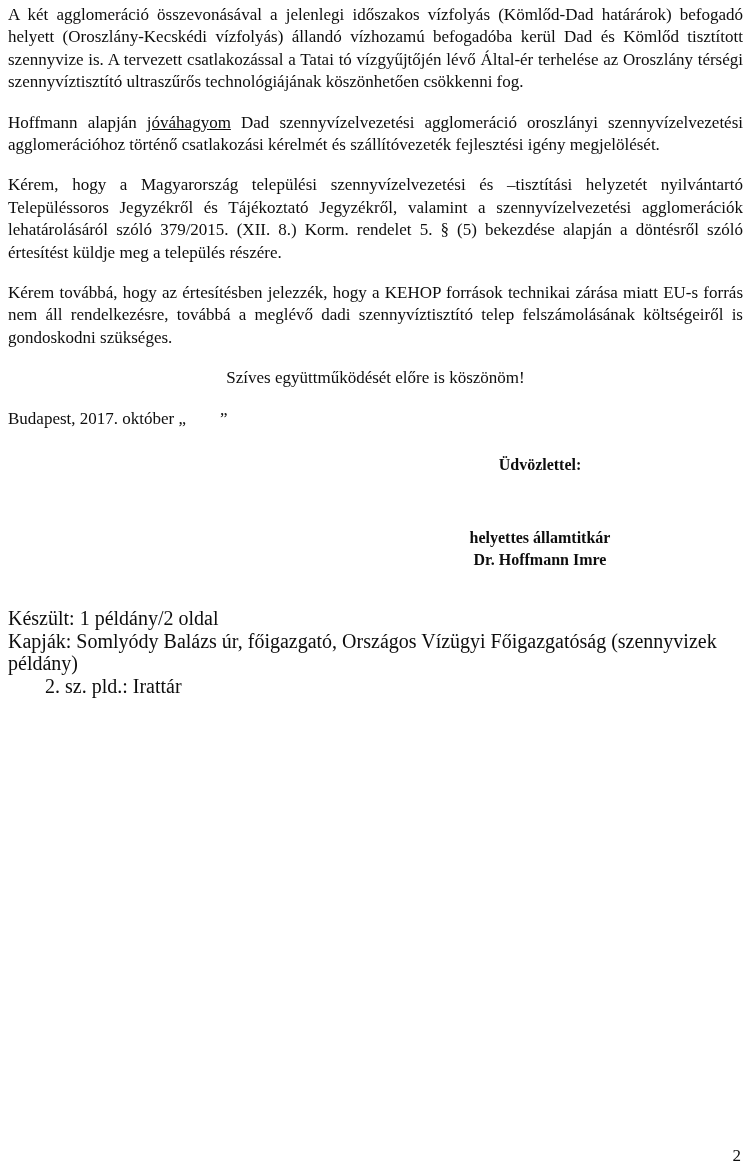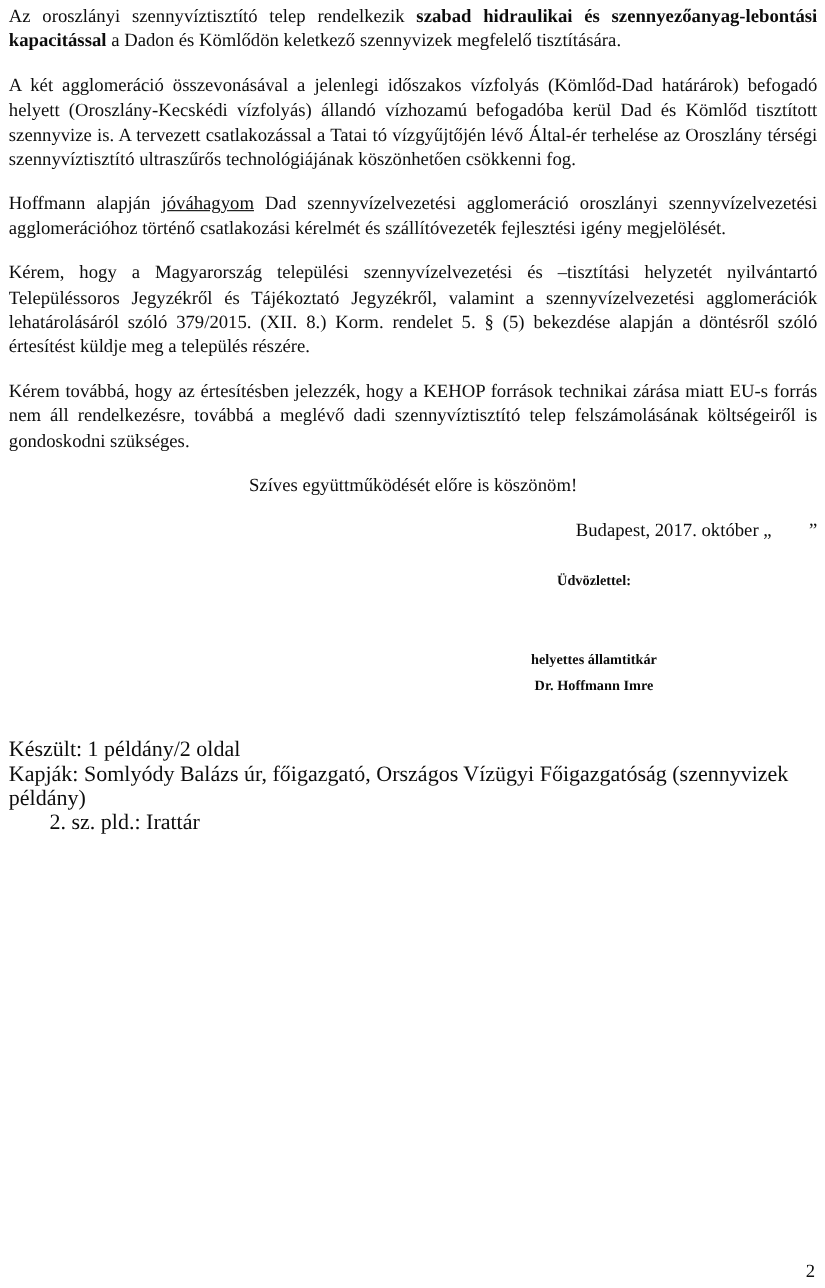--- a/index.html
+++ b/index.html
@@ -21,29 +21,29 @@
   .para {
     margin: 0 0 18px 0;
     font-size: 17px;
     line-height: 22.4px;
     text-align: justify;
     text-justify: inter-word;
   }
   .b { font-weight: bold; }
   .u { text-decoration: underline; margin-top: 10px; }
   .dateline {
-    text-align: right;
+    text-align: left;
     white-space: pre;
   }
   .closing { text-align: center; }
   .sig-block {
     width: 300px;
     margin: 24px 0 0 382px;
     text-align: center;
-    font-size: 13px;
+    font-size: 16px;
     line-height: 22.4px;
     font-weight: bold;
   }
   .sig-name-block { margin-top: 50px; }
   .footer {
     margin-top: 36px;
     font-size: 20px;
     line-height: 22.4px;
   }
   .footer .indent { padding-left: 37px; }
@@ -53,21 +53,20 @@
     top: 1145px;
     font-size: 17px;
     line-height: 22px;
   }
 </style>
 </head>
 <body>
 
 <div class="page">
 
-  <p class="para"><span>Az oroszlányi szennyvíztisztító telep rendelkezik </span><span class="b">szabad hidraulikai és szennyezőanyag-lebontási kapacitással</span><span> a Dadon és Kömlődön keletkező szennyvizek megfelelő tisztítására.</span></p>
 
   <p class="para">A két agglomeráció összevonásával a jelenlegi időszakos vízfolyás (Kömlőd-Dad határárok) befogadó helyett (Oroszlány-Kecskédi vízfolyás) állandó vízhozamú befogadóba kerül Dad és Kömlőd tisztított szennyvize is. A tervezett csatlakozással a Tatai tó vízgyűjtőjén lévő Által-ér terhelése az Oroszlány térségi szennyvíztisztító ultraszűrős technológiájának köszönhetően csökkenni fog.</p>
 
 
   <p class="para"><span>Hoffmann alapján </span><span class="u">jóváhagyom</span><span> Dad szennyvízelvezetési agglomeráció oroszlányi szennyvízelvezetési agglomerációhoz történő csatlakozási kérelmét és szállítóvezeték fejlesztési igény megjelölését.</span></p>
 
   <p class="para">Kérem, hogy a Magyarország települési szennyvízelvezetési és –tisztítási helyzetét nyilvántartó Településsoros Jegyzékről és Tájékoztató Jegyzékről, valamint a szennyvízelvezetési agglomerációk lehatárolásáról szóló 379/2015. (XII. 8.) Korm. rendelet 5. § (5) bekezdése alapján a döntésről szóló értesítést küldje meg a település részére.</p>
 
   <p class="para">Kérem továbbá, hogy az értesítésben jelezzék, hogy a KEHOP források technikai zárása miatt EU-s forrás nem áll rendelkezésre, továbbá a meglévő dadi szennyvíztisztító telep felszámolásának költségeiről is gondoskodni szükséges.</p>
 

